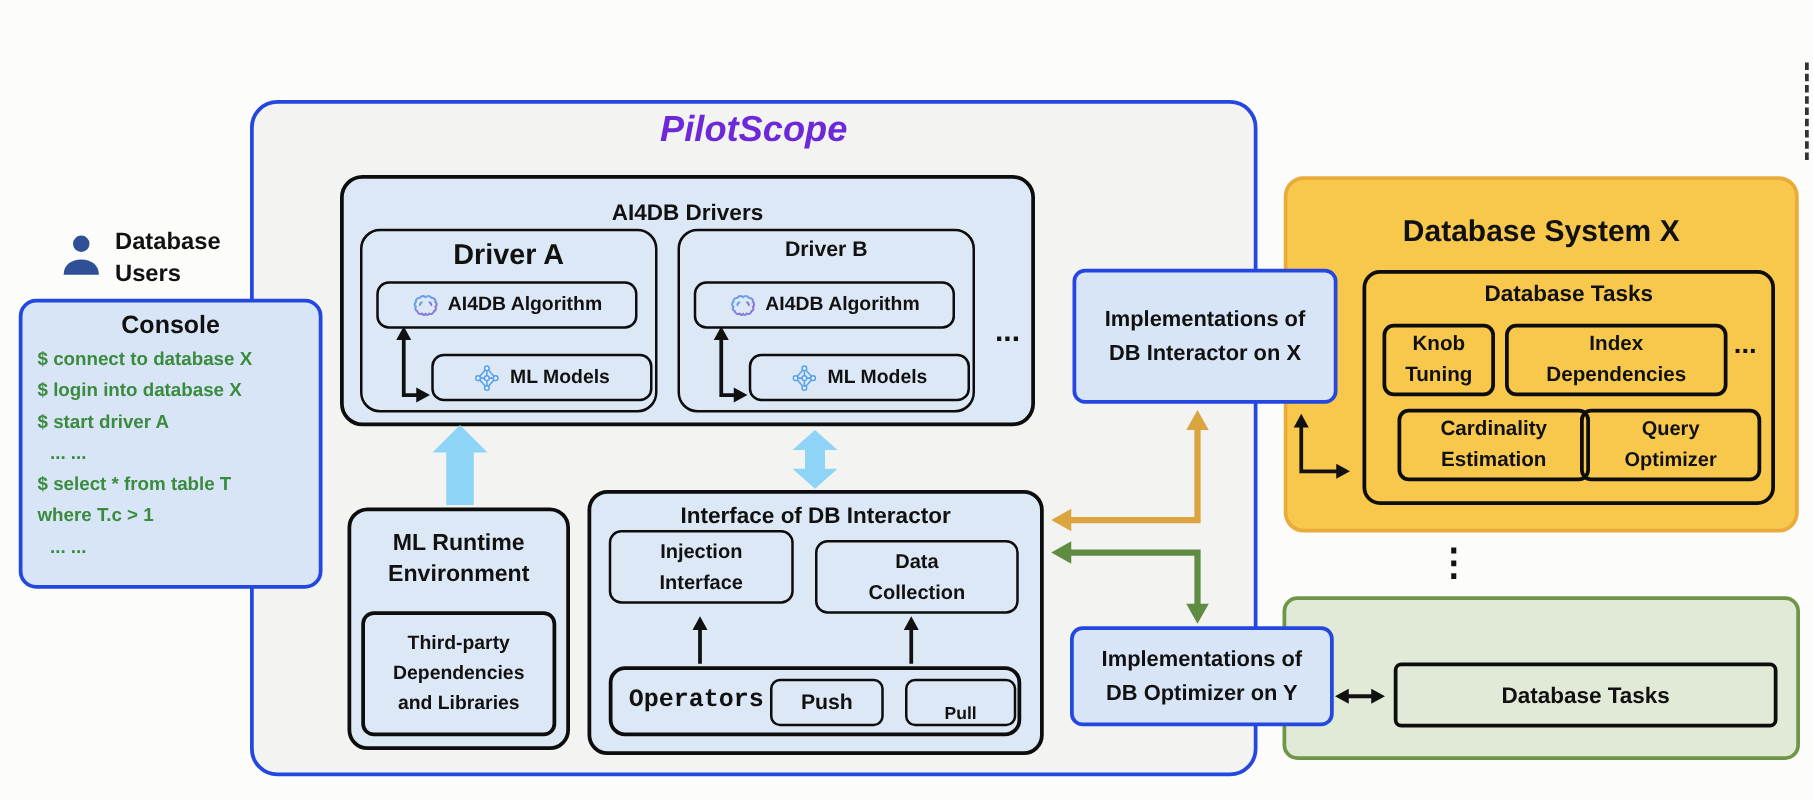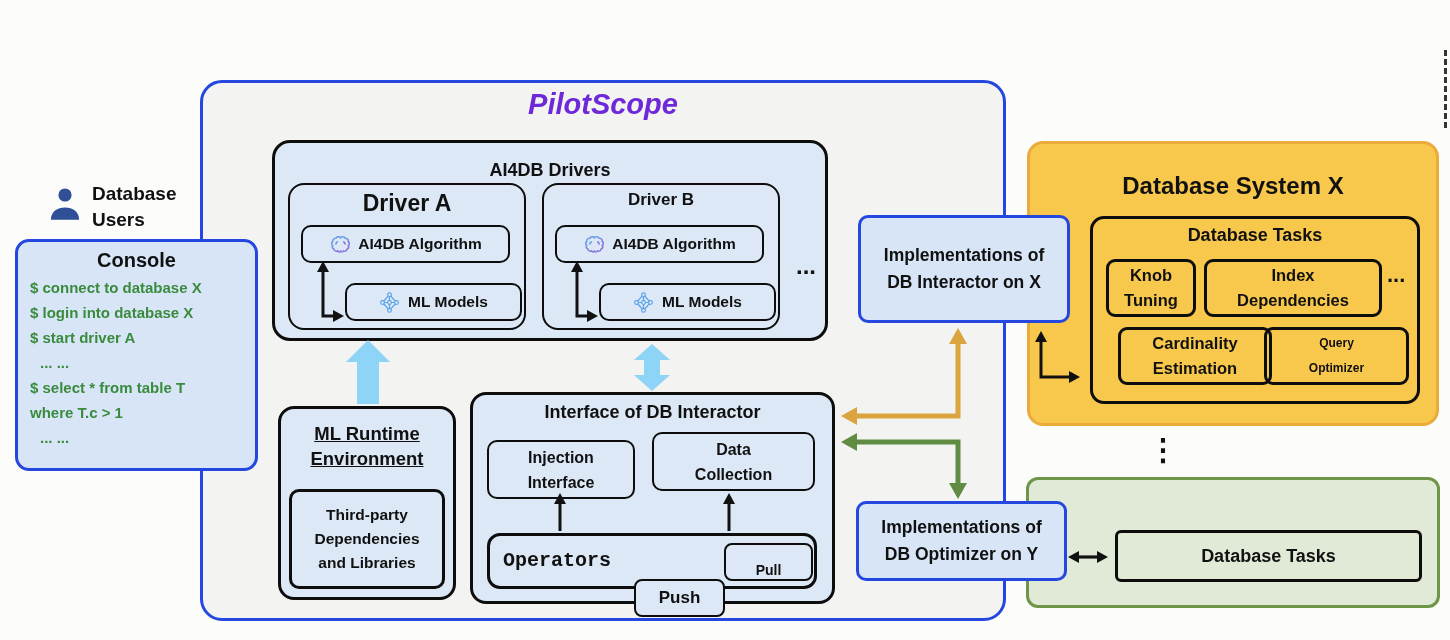--- a/index.html
+++ b/index.html
@@ -128,38 +128,38 @@
           <circle cx="12" cy="21" r="2.1"></circle>
         <circle cx="12" cy="12" r="2.1"></circle>
       </g>
     </svg>
   </span>
   <span class="lbl" style="font-size:15.5px;">ML Models</span>
 </div>
 <div class="abs" style="left:796px;top:252px;font-size:24px;font-weight:700;z-index:4;">...</div>
 
 <div class="abs lb" style="left:278px;top:406px;width:178px;height:194px;border-radius:16px;z-index:2;">
-  <div class="ttl" style="font-size:18.5px;line-height:25px;padding:12px 14px 0 14px;text-decoration:underline;">ML Runtime Environment</div>
+  <div class="ttl" style="font-size:18.5px;line-height:25px;padding:12px 14px 0 14px;">ML Runtime Environment</div>
 </div>
 <div class="abs lb center" style="left:289px;top:489px;width:156px;height:100px;border-radius:10px;z-index:3;">
   <span class="lbl" style="font-size:15.5px;line-height:24px;max-width:130px;">Third-party Dependencies and Libraries</span>
 </div>
 
 <div class="abs lb" style="left:470px;top:392px;width:365px;height:212px;border-radius:16px;z-index:2;">
   <div class="ttl" style="font-size:18px;padding-top:7px;">Interface of DB Interactor</div>
 </div>
-<div class="abs lb-sm center" style="left:487px;top:440px;width:148px;height:59px;z-index:3;">
+<div class="abs lb-sm center" style="left:487px;top:424px;width:148px;height:59px;z-index:3;">
   <span class="lbl" style="font-size:16px;line-height:25px;max-width:90px;">Injection Interface</span>
 </div>
 <div class="abs lb-sm center" style="left:652px;top:432px;width:163px;height:59px;z-index:3;">
   <span class="lbl" style="font-size:16px;line-height:25px;max-width:90px;">Data Collection</span>
 </div>
 <div class="abs lb-sm" style="left:487px;top:533px;width:330px;height:56px;border-width:3px;border-radius:13px;z-index:3;">
   <span class="lbl" style="position:absolute;left:13px;top:13px;font-size:20px;font-family:Liberation Mono, monospace;">Operators</span>
-  <div class="abs lb-sm center" style="left:144px;top:7px;width:91px;height:38px;border-radius:8px;margin-top:36px;">
+  <div class="abs lb-sm center" style="left:126px;top:7px;width:91px;height:38px;border-radius:8px;">
     <span class="lbl" style="font-size:17px;">Push</span>
   </div>
   <div class="abs lb-sm center" style="left:234px;top:7px;width:89px;height:38px;border-radius:8px;">
     <span class="lbl" style="font-size:14px;margin-top:16px;">Pull</span>
   </div>
 </div>
 
 <div class="abs bb center" style="left:858px;top:215px;width:212px;height:108px;border-radius:10px;z-index:6;">
   <span class="lbl" style="font-size:17.5px;line-height:27px;max-width:175px;">Implementations of DB Interactor on X</span>
 </div>
@@ -174,21 +174,21 @@
     <div class="abs center" style="left:13px;top:40px;width:90px;height:58px;border:3px solid #0d0d0d;border-radius:9px;">
       <span class="lbl" style="font-size:16.5px;line-height:25px;max-width:60px;">Knob Tuning</span>
     </div>
     <div class="abs center" style="left:111px;top:40px;width:178px;height:58px;border:3px solid #0d0d0d;border-radius:9px;">
       <span class="lbl" style="font-size:16.5px;line-height:25px;max-width:130px;">Index Dependencies</span>
     </div>
     <div class="abs center" style="left:13px;top:108px;width:154px;height:58px;border:3px solid #0d0d0d;border-radius:9px;margin-left:12px;">
       <span class="lbl" style="font-size:16.5px;line-height:25px;max-width:100px;">Cardinality Estimation</span>
     </div>
     <div class="abs center" style="left:171px;top:108px;width:145px;height:58px;border:3px solid #0d0d0d;border-radius:9px;">
-      <span class="lbl" style="font-size:12px;line-height:25px;max-width:90px;">Query Optimizer</span>
+      <span class="lbl" style="font-size:16px;line-height:25px;max-width:90px;">Query Optimizer</span>
     </div>
   </div>
   <div class="abs" style="left:357px;top:118px;font-size:22px;font-weight:700;">...</div>
 </div>
 
 <div class="abs" style="left:1148px;top:432px;font-size:30px;font-weight:700;z-index:2;">⋮</div>
 
 <div class="abs" style="left:1026px;top:477px;width:414px;height:131px;background:#e1ead6;border:3.5px solid #6f9549;border-radius:12px;z-index:2;">
   <div class="abs center" style="left:86px;top:50px;width:307px;height:52px;border:3.5px solid #0d0d0d;border-radius:6px;">
     <span class="lbl" style="font-size:18px;">Database Tasks</span>

